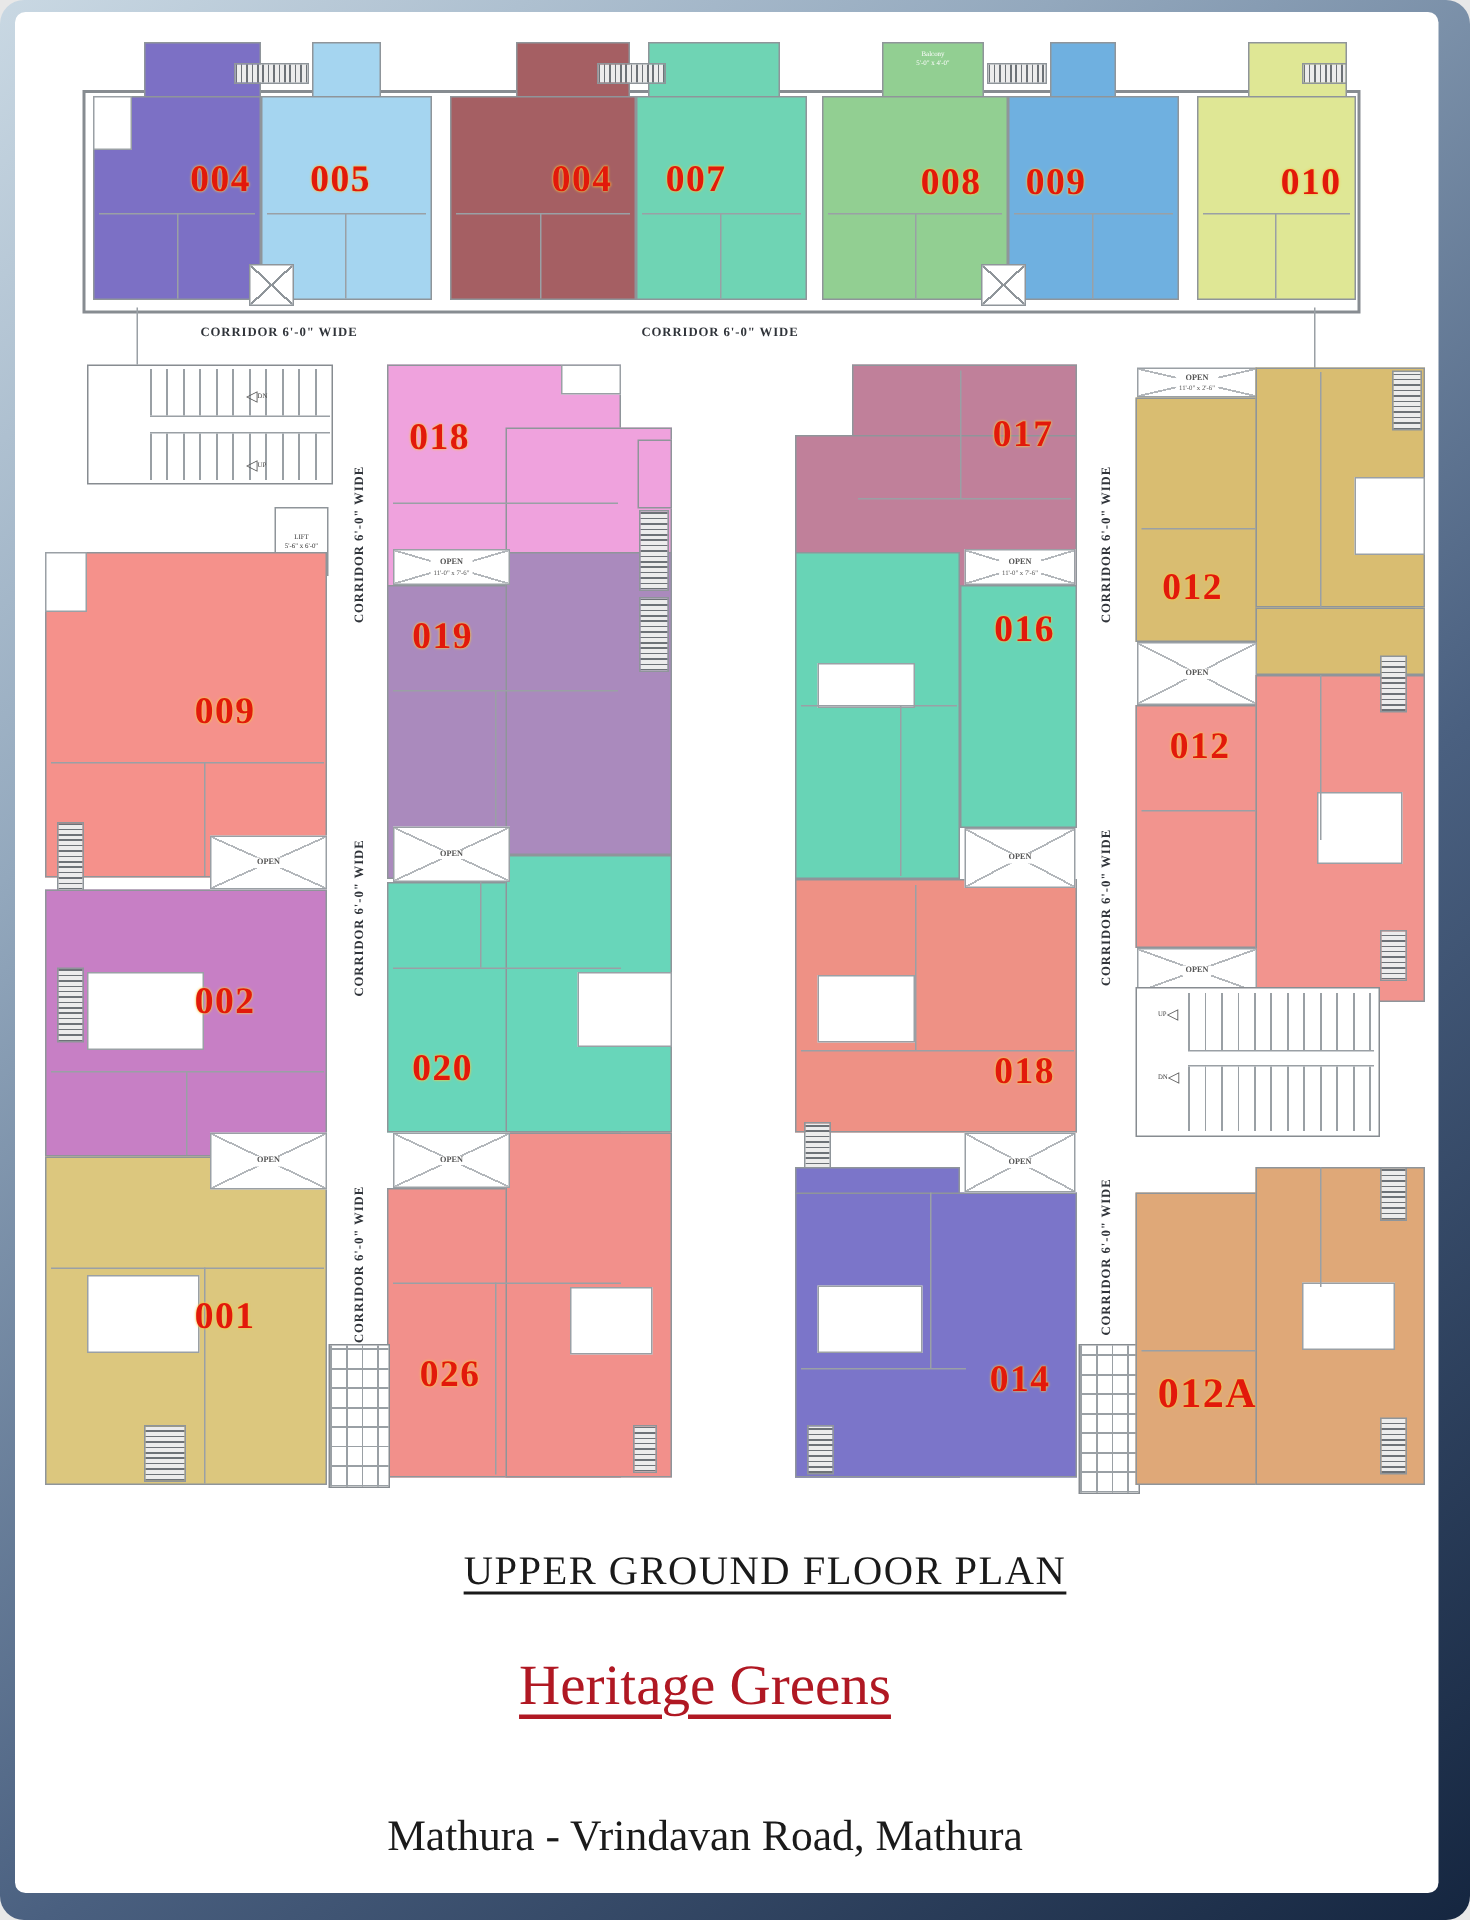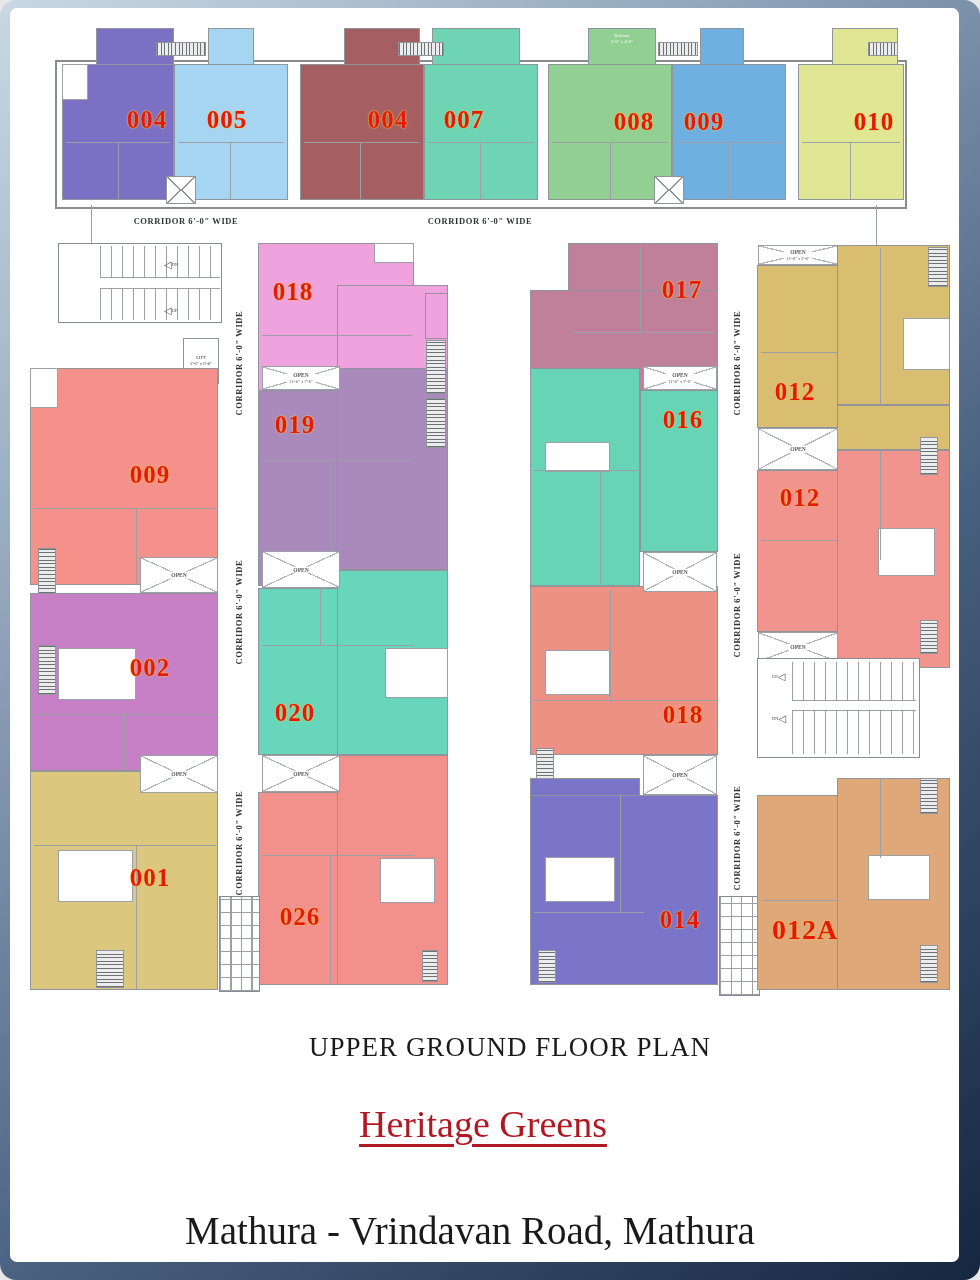--- a/index.html
+++ b/index.html
@@ -40,25 +40,25 @@
   .arr{position:absolute;font-size:10px;color:#555;line-height:1;white-space:nowrap;}
   .arr small{font-size:4.5px;vertical-align:2px;color:#444;}
   .hv{position:absolute;background:repeating-linear-gradient(90deg,#6d7277 0 1px,#ececec 1px 3.6px);border:1px solid #8f959a;box-sizing:border-box;}
   .hh{position:absolute;background:repeating-linear-gradient(0deg,#6d7277 0 1px,#ececec 1px 3.6px);border:1px solid #8f959a;box-sizing:border-box;}
   .lattice{position:absolute;background-color:#fff;border:1.5px solid #878c91;box-sizing:border-box;
     background-image:repeating-linear-gradient(0deg,#9aa0a5 0 1.2px,transparent 1.2px 13px),
                      repeating-linear-gradient(90deg,#9aa0a5 0 1.2px,transparent 1.2px 10.5px);}
   .balc{position:absolute;color:#fdfdfd;font-size:4.6px;line-height:1.2;text-align:center;}
   .titles{position:absolute;text-align:center;color:var(--text-black,#1a1a1a);}
   #plan-title{left:60px;top:1032px;width:900px;font-size:27px;letter-spacing:1px;}
-  #plan-title span{text-underline-offset:5px;}
-  #project-name{left:0;top:1102px;width:940px;font-size:38px;color:var(--title-red,#b01823);padding-left:13px;}
+  #plan-title span{text-decoration:underline;text-underline-offset:5px;}
+  #project-name{left:0;top:1102px;width:940px;font-size:38px;color:var(--title-red,#b01823);}
   #project-name span{text-decoration:underline;text-underline-offset:7px;}
   #addr1{left:0;top:1168px;width:940px;font-size:29px;}
-  #addr2{left:0;top:1208px;width:940px;font-size:39px;}
+  #addr2{left:0;top:1208px;width:940px;font-size:29px;}
 </style>
 </head>
 <body>
 
 <div id="stage">
   <div id="canvas"></div>
 
   <div class="sec" style="left:55px;top:60px;width:848px;height:145px"></div>
 
   <div class="u" style="left: 96px; top: 28px; width: 78px; height: 42px; background-color: rgb(124, 112, 197);"></div>

